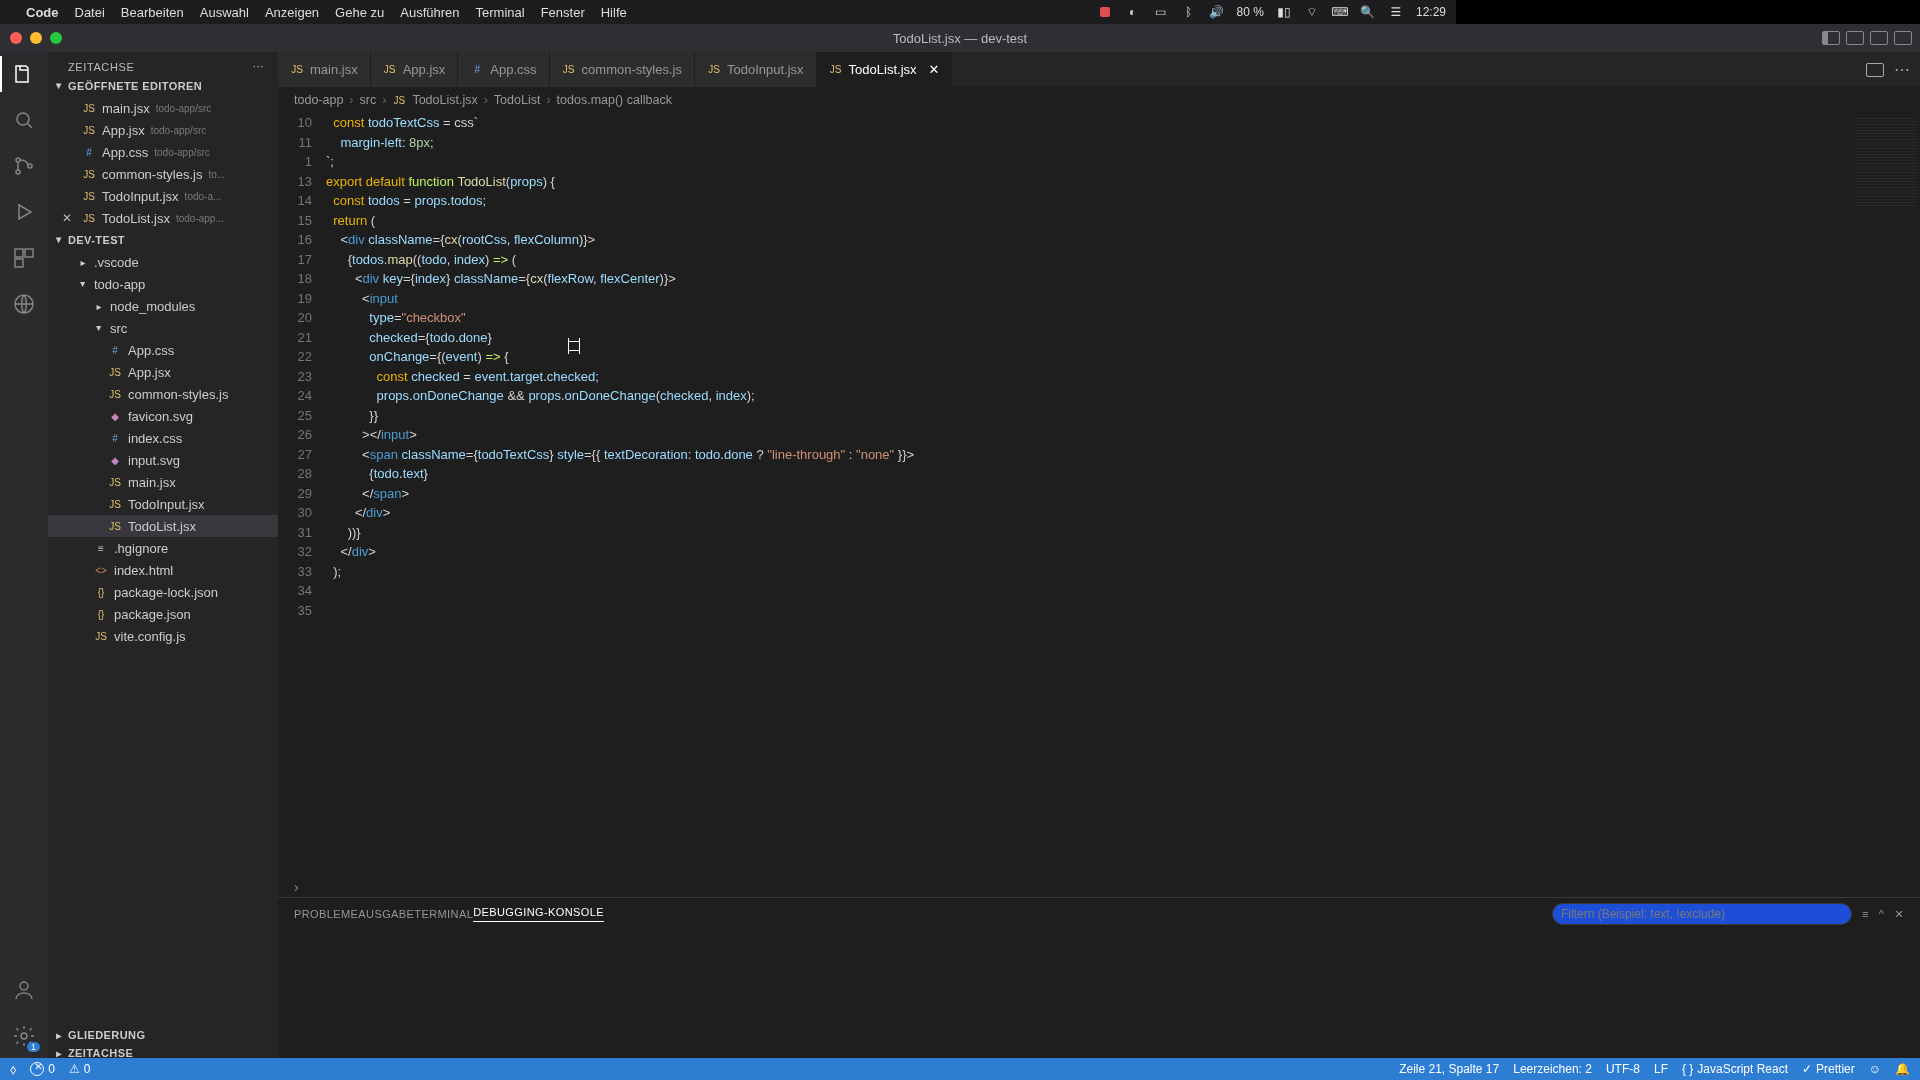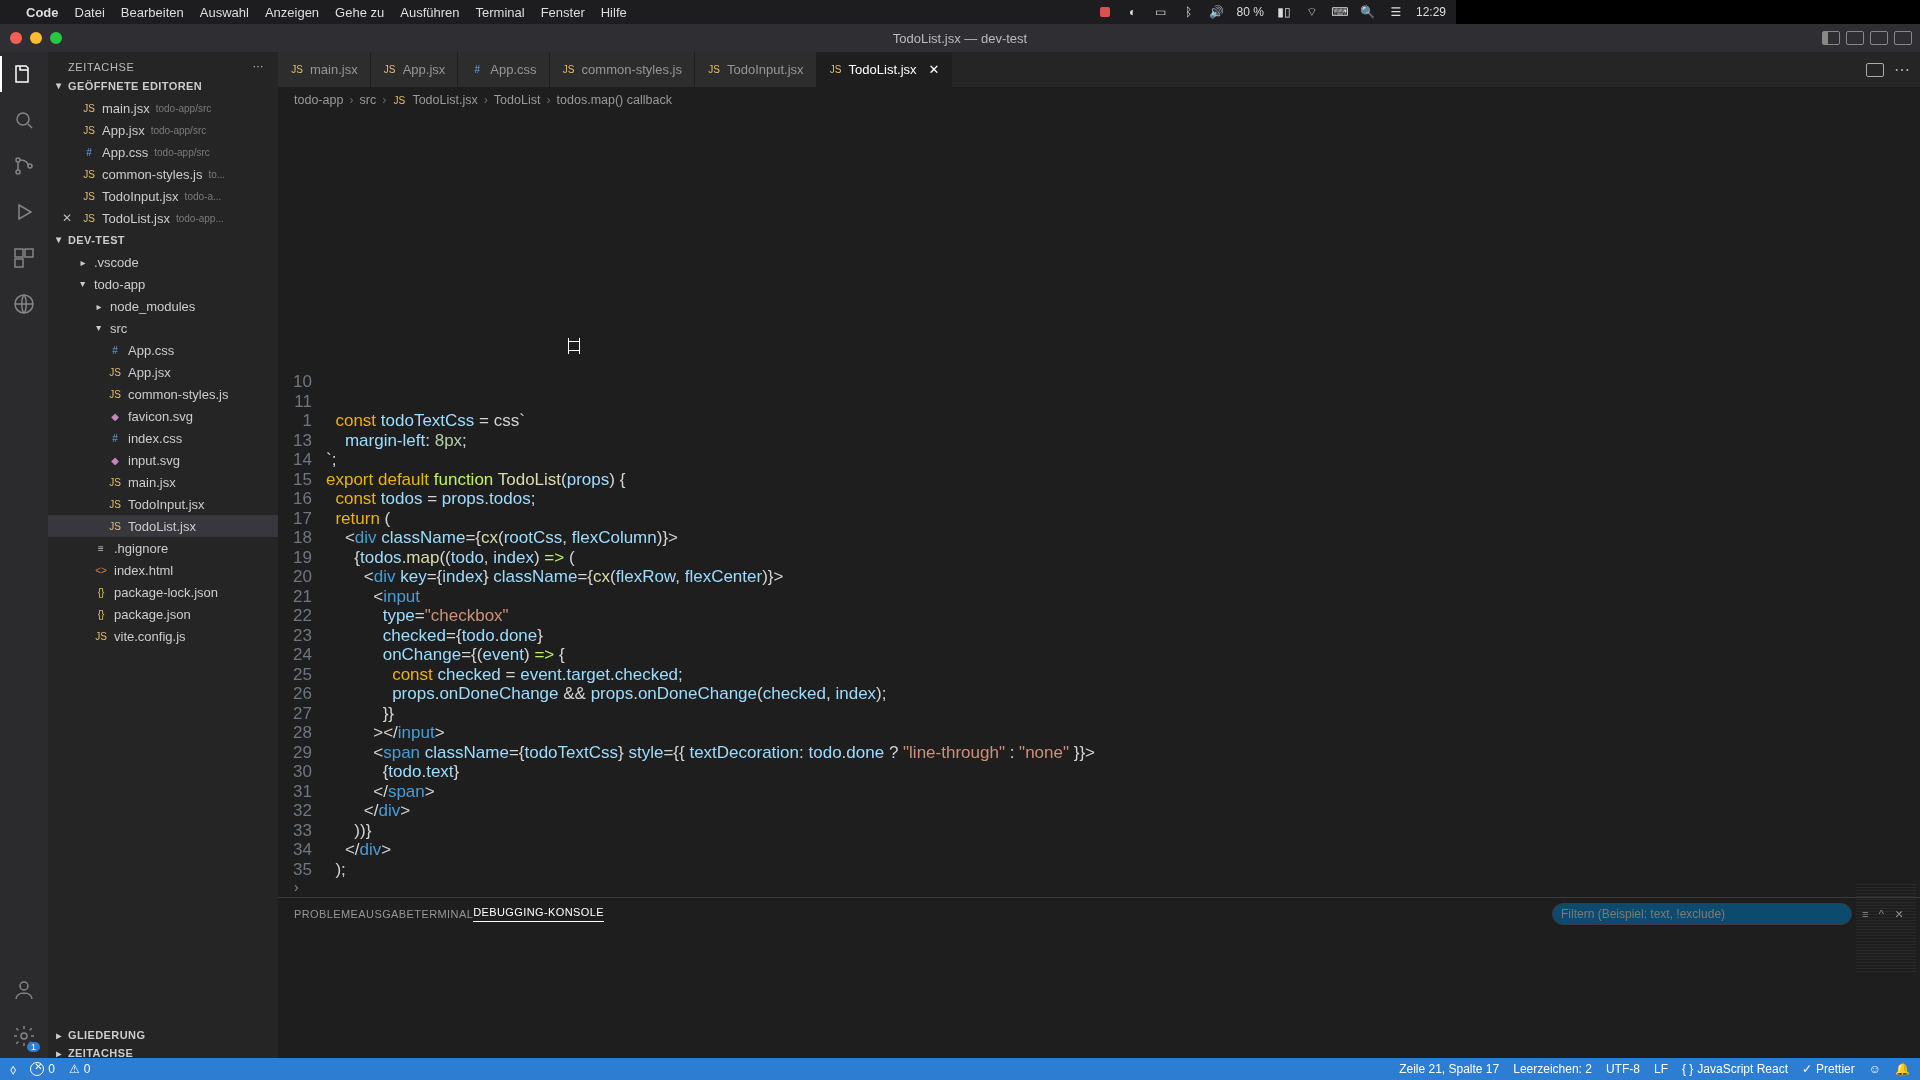--- a/index.html
+++ b/index.html
@@ -64,21 +64,21 @@
 .editor-area { flex: 1; display: flex; flex-direction: column; min-width: 0; }
 .tabs { height: 35px; background: #252526; display: flex; align-items: stretch; }
 .tab { display: flex; align-items: center; gap: 6px; padding: 0 12px; color: #969696; font-size: 13px; border-right: 1px solid #1e1e1e; background: #2d2d2d; }
 .tab.active { background: #1e1e1e; color: #fff; }
 .tabs-right { margin-left: auto; display: flex; align-items: center; gap: 10px; padding-right: 10px; color: #aaa; }
 .split-icon { width: 18px; height: 14px; border: 1px solid #aaa; border-radius: 2px; }
 
 .breadcrumb { height: 26px; display: flex; align-items: center; gap: 6px; padding-left: 16px; color: #9a9a9a; font-size: 12.5px; background: #1e1e1e; }
 .bc-sep { color: #6a6a6a; }
 
-.code-area { flex: 1; display: flex; font-family: "SF Mono", Menlo, Consolas, monospace; font-size: 17px; line-height: 19.5px; background: #1e1e1e; color: #d4d4d4; position: relative; min-height: 0; align-items: flex-end; }
+.code-area { flex: 1; display: flex; font-family: "SF Mono", Menlo, Consolas, monospace; font-size: 13px; line-height: 19.5px; background: #1e1e1e; color: #d4d4d4; position: relative; min-height: 0; }
 .gutter { width: 48px; text-align: right; color: #6e7681; padding-right: 14px; user-select: none; }
 .code-lines { flex: 1; white-space: pre; overflow: hidden; }
 .minimap { width: 70px; background: #1e1e1e; position: relative; }
 .minimap::after { content: ""; position: absolute; top: 5px; right: 4px; width: 60px; height: 90px; background: repeating-linear-gradient(#3a3a3a 0 1px, transparent 1px 3px); opacity: 0.4; }
 
 
 .kw { color: #eab308; }          
 .kw2 { color: #bef264; }         
 .fn { color: #dcdcaa; }          
 .var { color: #9cdcfe; }         
@@ -88,21 +88,21 @@
 
 .cursor-caret { position: absolute; width: 12px; height: 16px; border-left: 1px solid #fff; border-right: 1px solid #fff; }
 .cursor-caret::before, .cursor-caret::after { content: ""; position: absolute; left: -1px; right: -1px; height: 1px; background: #fff; }
 .cursor-caret::before { top: 3px; } .cursor-caret::after { bottom: 3px; }
 
 
 .panel { height: 165px; border-top: 1px solid #3a3a3a; display: flex; flex-direction: column; background: #1e1e1e; }
 .panel-tabs { height: 32px; display: flex; align-items: center; padding: 0 16px; font-size: 11px; letter-spacing: 0.4px; color: #969696; }
 .panel-tab.active { color: #fff; border-bottom: 1px solid #fff; padding-bottom: 3px; }
 .panel-tabs-right { margin-left: auto; display: flex; align-items: center; gap: 10px; }
-.filter-input { background: #0c4a6e; border: 1px solid #3a3a3a; border-radius: 11px; width: 300px; height: 22px; color: #ccc; padding: 0 8px; font-size: 12px; }
+.filter-input { background: #1d4ed8; border: 1px solid #3a3a3a; border-radius: 11px; width: 300px; height: 22px; color: #ccc; padding: 0 8px; font-size: 12px; }
 .filter-input::placeholder { color: #7a7a7a; }
 
 
 
 .statusbar { position: absolute; left: 0; right: 0; bottom: 0; height: 22px; background: #2d7dd2; color: #fff; display: flex; align-items: center; font-size: 12px; padding: 0 10px; gap: 14px; }
 .statusbar .right { margin-left: auto; display: flex; gap: 14px; align-items: center; }
 .st-seg { display: flex; align-items: center; gap: 4px; }
 .circle { width: 14px; height: 14px; border: 1.3px solid #fff; border-radius: 50%; display: inline-block; }
 
 .breadcrumb-chevron { width: 300px; height: 18px; color: #888; padding-left: 16px; font-size: 14px; }

